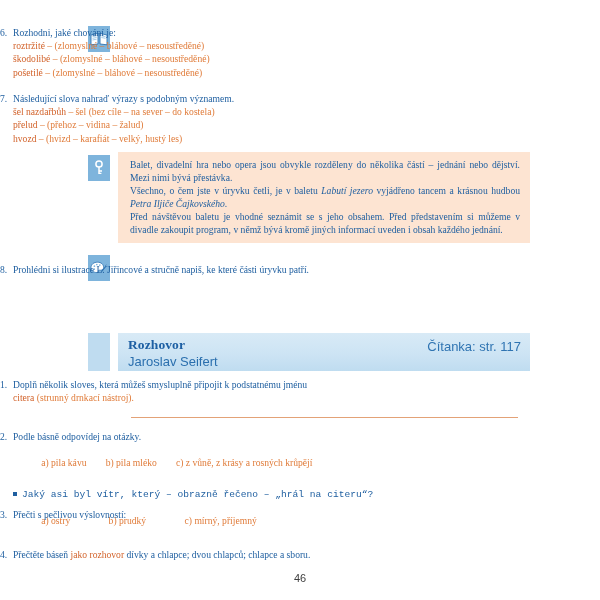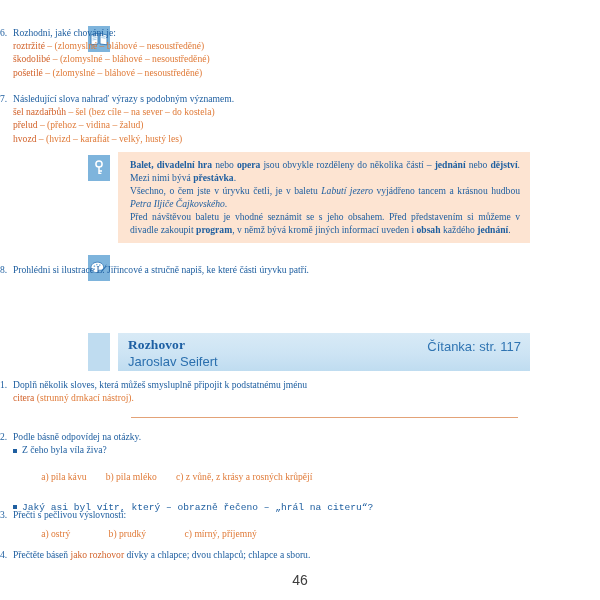--- a/index.html
+++ b/index.html
@@ -65,21 +65,21 @@
     display: inline-block;
     width: 13px;
   }
   .ex .body {
     padding-left: 13px;
   }
   .line { white-space: nowrap; }
 
   .or { color: #e07b39; }
   .or-b { color: #d2622a; font-weight: normal; }
-  .bl-b { font-weight: bold; }
+  .bl-b { font-weight: normal; }
   .it { font-style: italic; }
 
   
   .infobox {
     position: absolute;
     left: 118px;
     top: 152px;
     width: 412px;
     background: #fde4d2;
     color: #1f5fa0;
@@ -174,21 +174,21 @@
   .opts { white-space: pre; }
 
   
   .folio {
     position: absolute;
     left: 0;
     top: 572px;
     width: 600px;
     text-align: center;
     font-family: "Liberation Sans", sans-serif;
-    font-size: 14px;
+    font-size: 11px;
     color: #3d3d3d;
   }
 </style>
 </head>
 <body>
 
 <div class="page">
 
   <div class="margin-rail">
 
@@ -291,23 +291,20 @@
     </div>
   </div>
 
   <div class="sep" style="top:417px;"></div>
 
   <div class="ex" style="top:430px;">
     <div class="head">
       <span class="num">2.</span><span>Podle básně odpovídej na otázky.</span>
     </div>
     <div class="body">
-      <div class="line">
-        <span class="bullet"><i></i></span><span>Z čeho byla víla živa?</span>
-      </div>
       <div class="line opts or" style="padding-left:9px;">
         <span>a) pila kávu        b) pila mléko        c) z vůně, z krásy a rosných krůpějí</span>
       </div>
       <div class="line" style="margin-top:5px;font-family:Liberation Mono, monospace;">
         <span class="bullet"><i></i></span><span>Jaký asi byl vítr, který – obrazně řečeno – „hrál na citeru“?</span>
       </div>
       <div class="line opts or" style="padding-left:9px;">
         <span>a) ostrý                b) prudký                c) mírný, příjemný</span>
       </div>
     </div>

